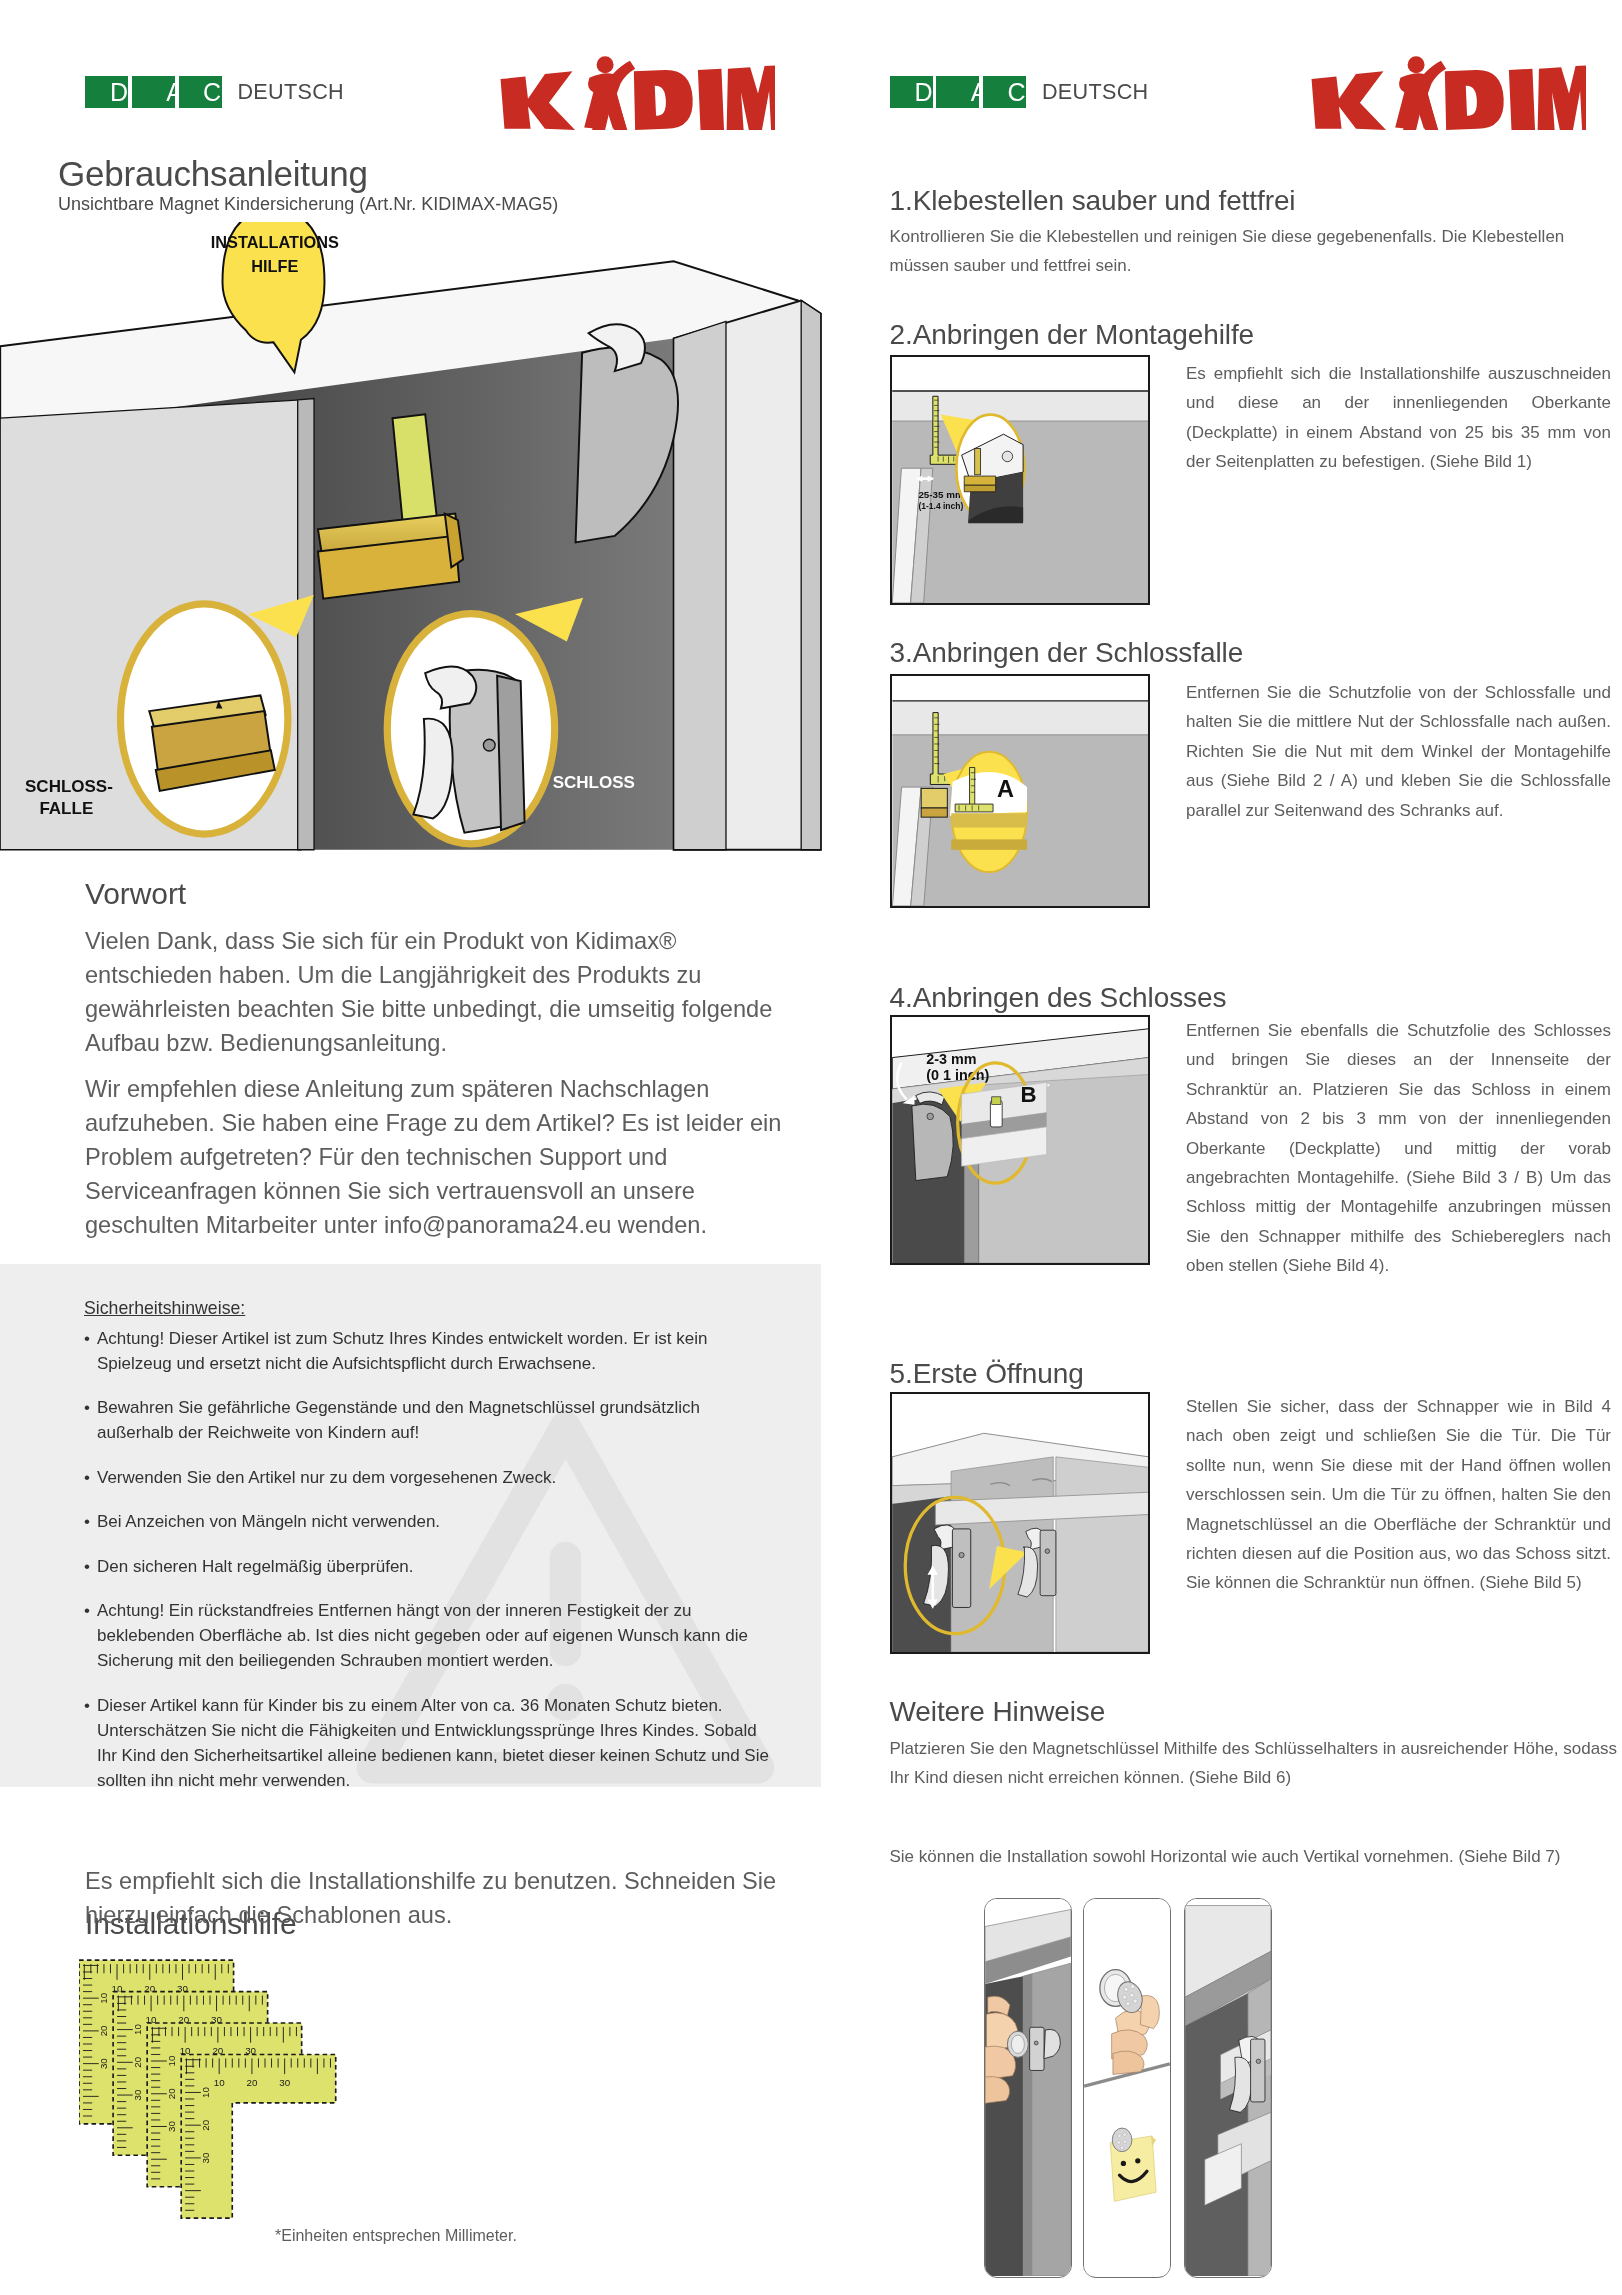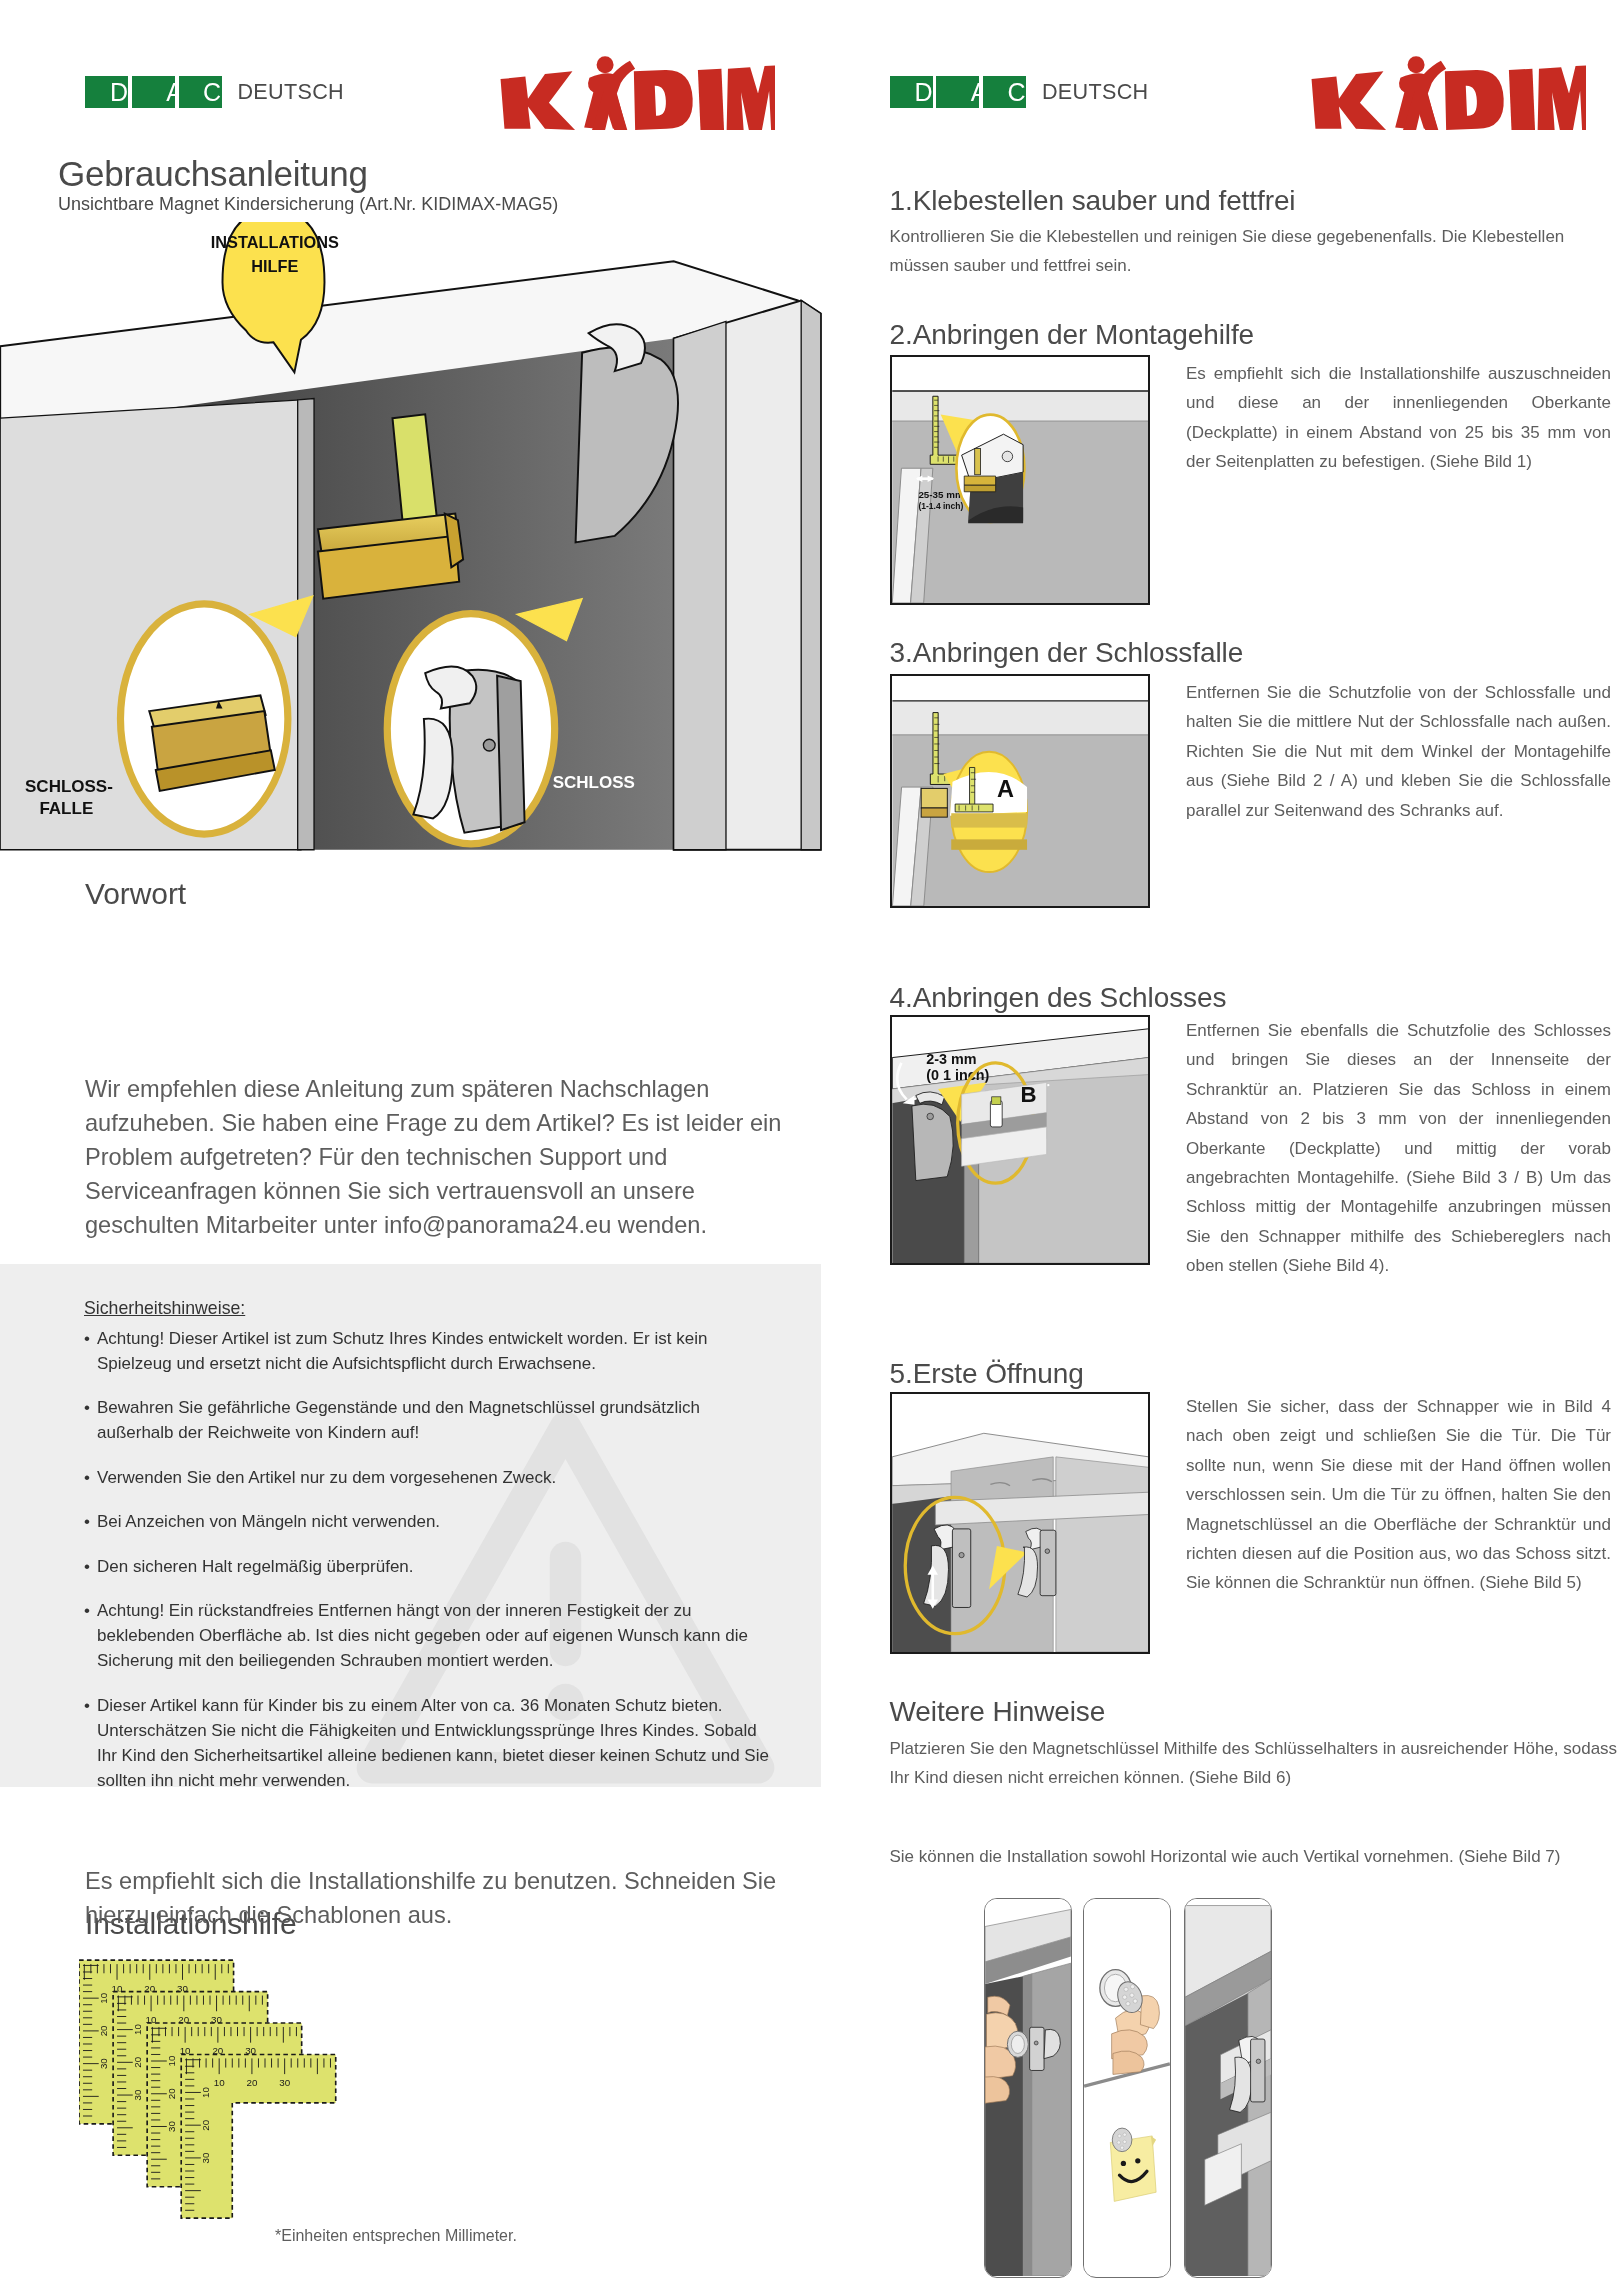--- a/index.html
+++ b/index.html
@@ -246,20 +246,21 @@
           <circle cx="748" cy="800" r="9" fill="#9a9a9a" stroke="#111" stroke-width="2"></circle>
         </g>
 
         <text x="38" y="872" font-size="26" font-weight="700" fill="#111">SCHLOSS-</text>
         <text x="60" y="906" font-size="26" font-weight="700" fill="#111">FALLE</text>
         <text x="845" y="866" font-size="26" font-weight="700" fill="#ffffff">SCHLOSS</text>
       </svg>
     </div>
 
     <div class="h2 vorwort-h">Vorwort</div>
+    <div class="body-p vorwort-p1">Vielen Dank, dass Sie sich für ein Produkt von Kidimax® entschieden haben. Um die Langjährigkeit des Produkts zu gewährleisten beachten Sie bitte unbedingt, die umseitig folgende Aufbau bzw. Bedienungsanleitung.</div>
     <div class="body-p vorwort-p2">Wir empfehlen diese Anleitung zum späteren Nachschlagen aufzuheben. Sie haben eine Frage zu dem Artikel? Es ist leider ein Problem aufgetreten? Für den technischen Support und Serviceanfragen können Sie sich vertrauensvoll an unsere geschulten Mitarbeiter unter info@panorama24.eu wenden.</div>
 
     <div class="safety-box">
       <svg class="warn-tri" width="419" height="406" viewBox="0 0 640 620" aria-hidden="true">
         <path d="M320 40 L615 560 L25 560 Z" fill="none" stroke="#e2e2e2" stroke-width="48" stroke-linejoin="round"></path>
         <rect x="296" y="215" width="48" height="190" rx="24" fill="#e2e2e2"></rect>
         <circle cx="320" cy="460" r="28" fill="#e2e2e2"></circle>
       </svg>
 
       <div class="safety-inner">

